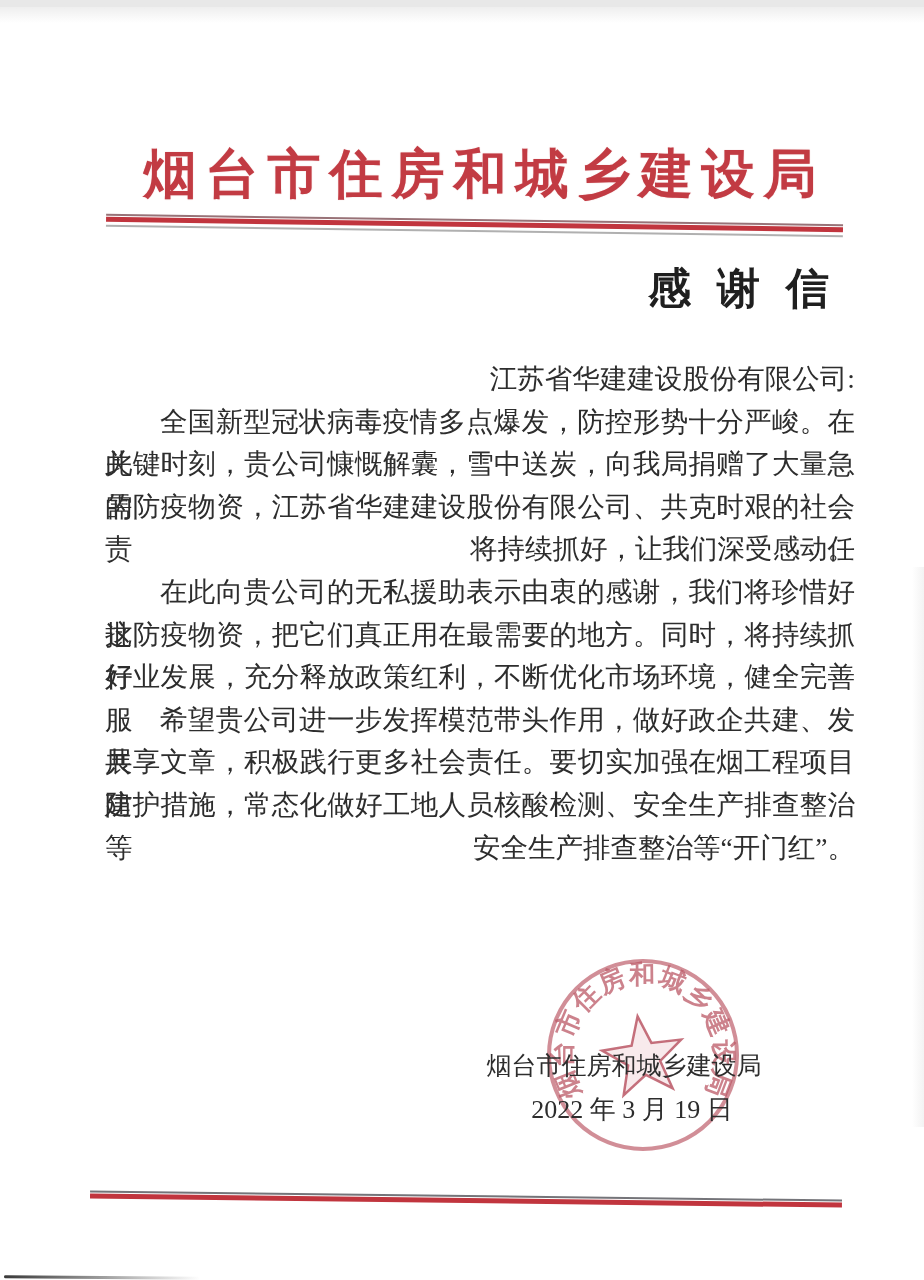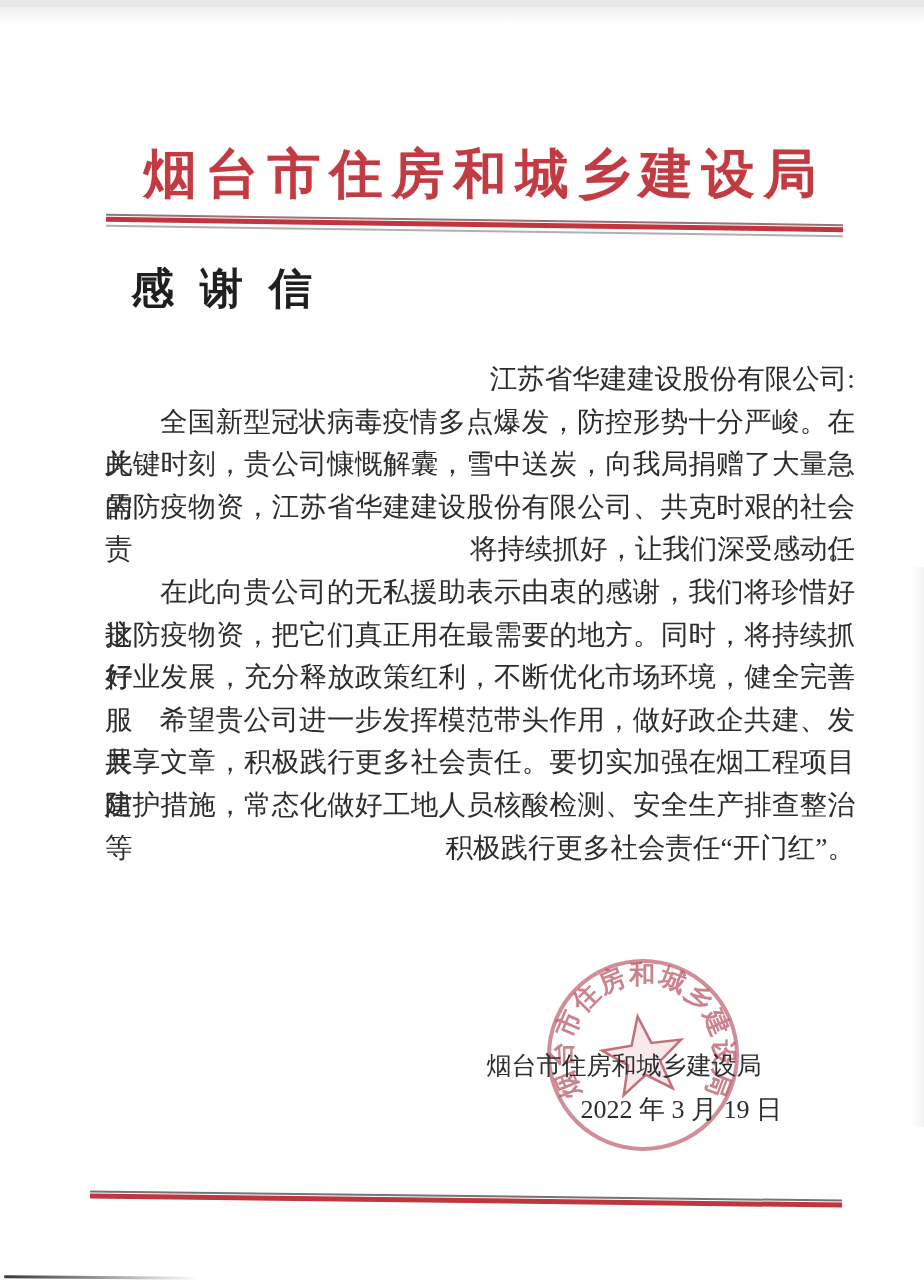--- a/index.html
+++ b/index.html
@@ -36,40 +36,40 @@
     letter-spacing: 9px; text-indent: 9px;
     text-shadow: 0 0 1px rgba(194,59,67,0.45);
   }
   .header-rule { position: absolute; left: 106px; top: 212px; width: 737px; transform: rotate(0.8deg); }
   .hr-a { height: 2px; background: rgba(141,99,104,0.9); }
   .hr-b { height: 5px; background: #c1353e; margin-top: 1px; }
   .hr-c { height: 2px; background: rgba(150,150,150,0.75); margin-top: 3px; }
   
   .doc-title {
     position: absolute; top: 253px; left: 105px; width: 750px;
-    text-align: left; white-space: nowrap;
+    text-align: right; white-space: nowrap;
     font-size: 43px; font-weight: bold; color: #1f1f1f;
     letter-spacing: 26px; text-indent: 26px;
   }
   
   .body-block {
     position: absolute; left: 105px; top: 351px; width: 750px;
     font-size: 27.5px; line-height: 42.6px; color: #2d2d2d;
   }
   .line { height: 42.6px; white-space: nowrap; text-align: right; }
   .line.fill { white-space: normal; text-align: justify; text-align-last: justify; }
   .line.indent { text-indent: 55px; }
   
   .sig {
     position: absolute; left: 474px; top: 1042px; width: 300px;
     text-align: center; font-size: 25px; color: #2d2d2d; white-space: nowrap;
   }
   .date {
     position: absolute; left: 482px; top: 1085px; width: 300px;
-    text-align: right; font-size: 26px; color: #2d2d2d; white-space: nowrap;
+    text-align: center; font-size: 26px; color: #2d2d2d; white-space: nowrap;
   }
   
   .seal { position: absolute; left: 543px; top: 948px; mix-blend-mode: multiply; }
   
   .footer-rule { position: absolute; left: 90px; top: 1188px; width: 752px; transform: rotate(0.7deg); }
   .fr-a { height: 2px; background: rgba(92,92,97,0.85); }
   .fr-b { height: 5px; background: #c1353e; margin-top: 1px; }
 </style>
 </head>
 <body>
@@ -94,21 +94,21 @@
     <div class="line indent fill">全国新型冠状病毒疫情多点爆发，防控形势十分严峻。在此</div>
     <div class="line fill">关键时刻，贵公司慷慨解囊，雪中送炭，向我局捐赠了大量急需</div>
     <div class="line fill">的防疫物资，江苏省华建建设股份有限公司、共克时艰的社会责任</div>
     <div class="line">将持续抓好，让我们深受感动。</div>
     <div class="line indent fill">在此向贵公司的无私援助表示由衷的感谢，我们将珍惜好这</div>
     <div class="line fill">批防疫物资，把它们真正用在最需要的地方。同时，将持续抓好</div>
     <div class="line fill">行业发展，充分释放政策红利，不断优化市场环境，健全完善服</div>
     <div class="line indent fill">希望贵公司进一步发挥模范带头作用，做好政企共建、发展</div>
     <div class="line fill">共享文章，积极践行更多社会责任。要切实加强在烟工程项目建</div>
     <div class="line fill">防护措施，常态化做好工地人员核酸检测、安全生产排查整治等</div>
-    <div class="line">积极践行更多社会责任“开门红”。</div>
+    <div class="line">安全生产排查整治等“开门红”。</div>
   </div>
 
   <svg class="seal" width="200" height="200" viewBox="0 0 200 200">
     <defs>
       <path id="sealArc" d="M 38.9,138.2 A 72,72 0 1,1 161,138.2" fill="none"></path>
     </defs>
     <circle cx="100" cy="100" r="94" fill="none" stroke="rgba(187,88,102,0.68)" stroke-width="4"></circle>
     <text font-size="26" font-weight="bold" fill="rgba(187,88,102,0.75)" font-family="Liberation Serif, serif">
       <textPath href="#sealArc" startOffset="0" textLength="305">烟台市住房和城乡建设局</textPath>
     </text>

